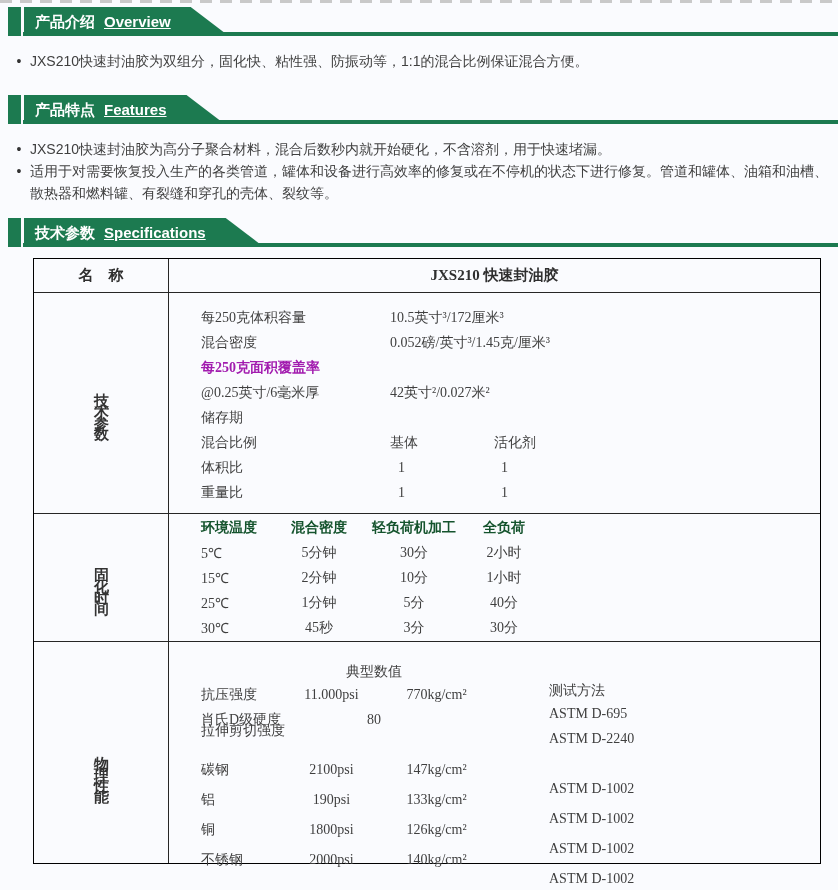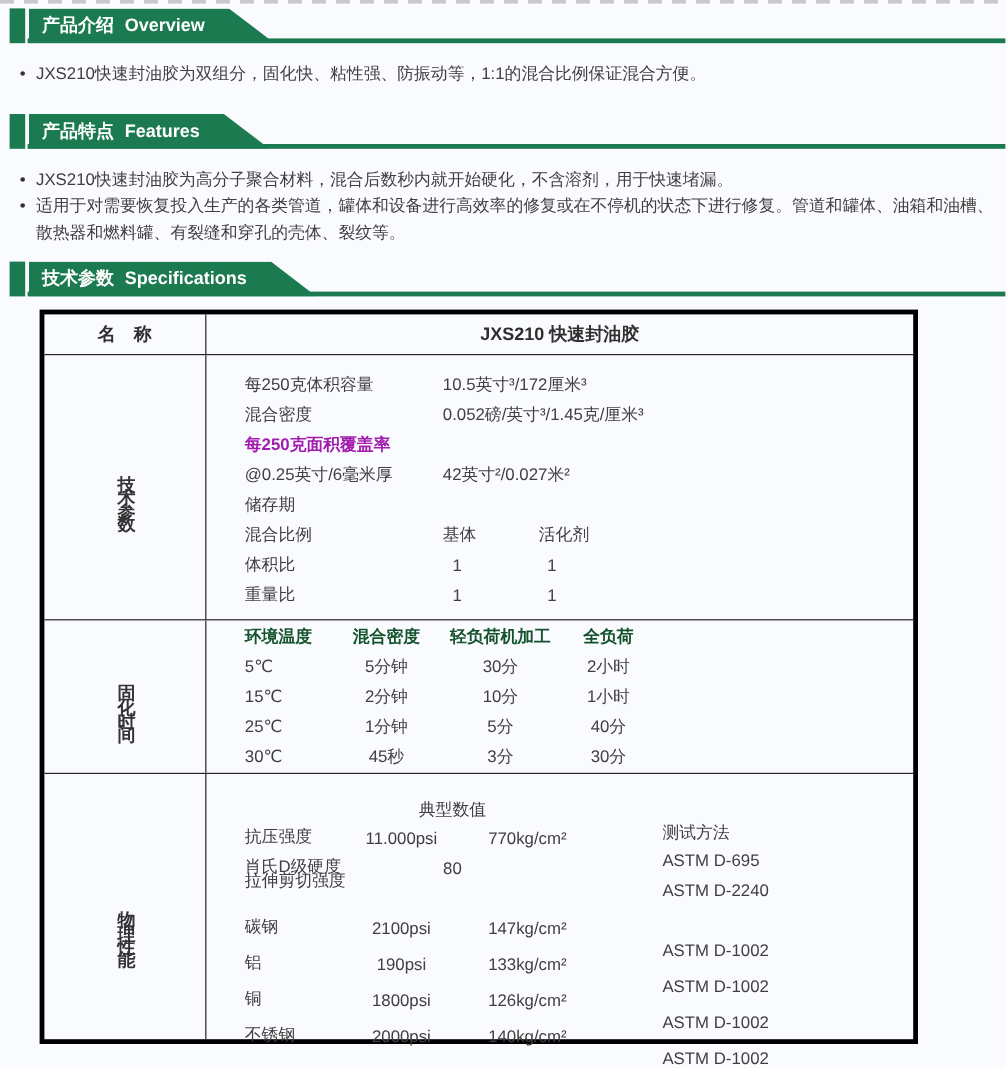--- a/index.html
+++ b/index.html
@@ -17,42 +17,42 @@
   
   .sec-header{position:relative;margin:0 0 0 8px;height:29px;margin-top:14px;}
   .sec-header .underline{position:absolute;left:15px;right:0;bottom:0;height:4px;background:#1c7a50;}
   .sec-header .inner{position:relative;display:flex;height:29px;}
   .sec-bar{width:13px;height:29px;background:#1c7a50;margin-right:3px;}
   .sec-tab{
     background:#1c7a50;color:#fff;height:29px;line-height:29px;
     padding:0 58px 0 11px;font-size:15px;font-weight:bold;white-space:nowrap;
     clip-path:polygon(0 0,calc(100% - 38px) 0,100% 100%,0 100%);
   }
-  .sec-tab .en{margin-left:9px;}
+  .sec-tab .en{margin-left:9px;text-decoration:underline;}
   
   .bullets{margin:14px 8px 0 8px;}
   .bullet{display:flex;font-size:14px;line-height:22px;}
   .bullet .dot{width:22px;text-align:center;flex:0 0 22px;color:#333;}
   .bullet .txt{flex:1;padding-right:2px;}
   
-  .spec-table{margin:11px 16px 0 33px;width:732px;border:4px solid #000000;background:#fafbfe;box-sizing:border-box;}
+  .spec-table{margin:11px 16px 0 33px;width:788px;border:1px solid #000000;background:#fafbfe;box-sizing:border-box;font-family:Liberation Serif, serif;}
   .trow{display:flex;border-bottom:1px solid #262626;}
   .trow:last-child{border-bottom:none;}
   .tcol-left{width:134px;flex:0 0 134px;border-right:1px solid #262626;display:flex;align-items:center;justify-content:center;}
   .tcol-right{flex:1;min-width:0;}
   .thead{height:33px;}
   .thead .tcol-left,.thead .tcol-right{display:flex;align-items:center;justify-content:center;font-size:15px;font-weight:bold;color:#2f2f2f;}
   .vtitle{
     writing-mode:vertical-lr;text-orientation:upright;
     letter-spacing:11px;font-size:15px;font-weight:bold;color:#333;
   }
   .vr-phys{padding-top:26px;}
   
   .tech-body{padding:12px 0 8px 0;}
-  .t-row{display:grid;grid-template-columns:165px 112px 1fr;align-items:center;height:25px;font-size:14px;}
+  .t-row{display:grid;grid-template-columns:165px 112px 1fr;align-items:center;height:25px;font-size:14px;gap:24px;}
   .t-label{grid-column:1/2;padding-left:32px;white-space:nowrap;}
   .t-label.bold{font-weight:bold;color:#a21caf;}
   .t-value{grid-column:2/4;padding-left:32px;white-space:nowrap;}
   .t-v1{grid-column:2/3;padding-left:32px;white-space:nowrap;}
   .t-v2{grid-column:3/4;white-space:nowrap;}
   .t-v1.num{padding-left:40px;}
   .t-v2.num{padding-left:7px;}
   
   .cure-body{padding:1px 0;}
   .c-row{display:grid;grid-template-columns:110px 80px 110px 70px 1fr;align-items:center;height:25px;font-size:14px;}

